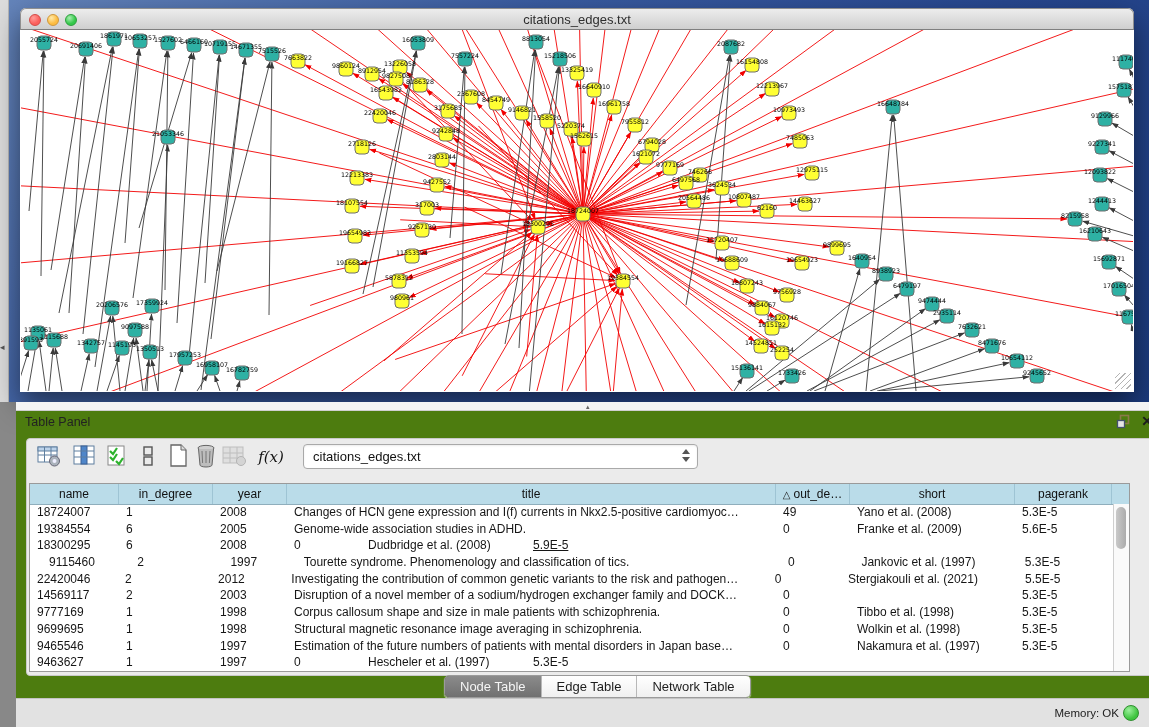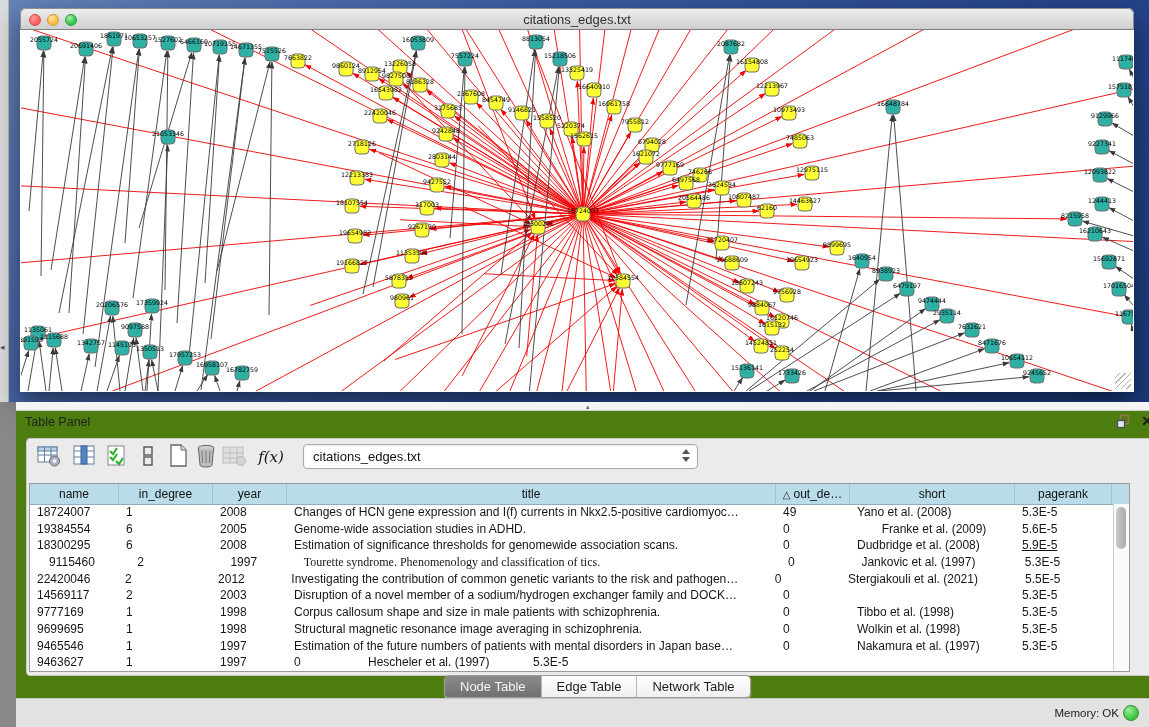--- a/index.html
+++ b/index.html
@@ -647,37 +647,36 @@
             <div class="td" style="width: 74px;">49</div>
             <div class="td" style="width: 165px;">Yano et al. (2008)</div>
             <div class="td" style="width: 97px;">5.3E-5</div>
           </div>
           <div class="tr">
             <div class="td" style="width: 89px;">19384554</div>
             <div class="td" style="width: 94px;">6</div>
             <div class="td" style="width: 74px;">2005</div>
             <div class="td" style="width: 489px;">Genome-wide association studies in ADHD.</div>
             <div class="td" style="width: 74px;">0</div>
-            <div class="td" style="width: 165px; text-align: center;">Franke et al. (2009)</div>
+            <div class="td" style="width: 165px;">Franke et al. (2009)</div>
             <div class="td" style="width: 97px;">5.6E-5</div>
           </div>
           <div class="tr">
             <div class="td" style="width: 89px;">18300295</div>
             <div class="td" style="width: 94px;">6</div>
             <div class="td" style="width: 74px;">2008</div>
-            <div class="td" style="width: 489px;">Estimation of significance thresholds for genomewide association scans.</div>
             <div class="td" style="width: 74px;">0</div>
             <div class="td" style="width: 165px;">Dudbridge et al. (2008)</div>
             <div class="td" style="width: 97px; text-decoration: underline;">5.9E-5</div>
           </div>
           <div class="tr">
             <div class="td" style="width: 89px; margin-left: 12px;">9115460</div>
             <div class="td" style="width: 94px;">2</div>
             <div class="td" style="width: 74px;">1997</div>
-            <div class="td" style="width: 489px; font-family: Liberation Serif, serif;">Tourette syndrome. Phenomenology and classification of tics.</div>
+            <div class="td" style="width: 489px;">Tourette syndrome. Phenomenology and classification of tics.</div>
             <div class="td" style="width: 74px;">0</div>
             <div class="td" style="width: 165px;">Jankovic et al. (1997)</div>
             <div class="td" style="width: 97px;">5.3E-5</div>
           </div>
           <div class="tr">
             <div class="td" style="width: 89px;">22420046</div>
             <div class="td" style="width: 94px;">2</div>
             <div class="td" style="width: 74px;">2012</div>
             <div class="td" style="width: 489px;">Investigating the contribution of common genetic variants to the risk and pathogen…</div>
             <div class="td" style="width: 74px;">0</div>

